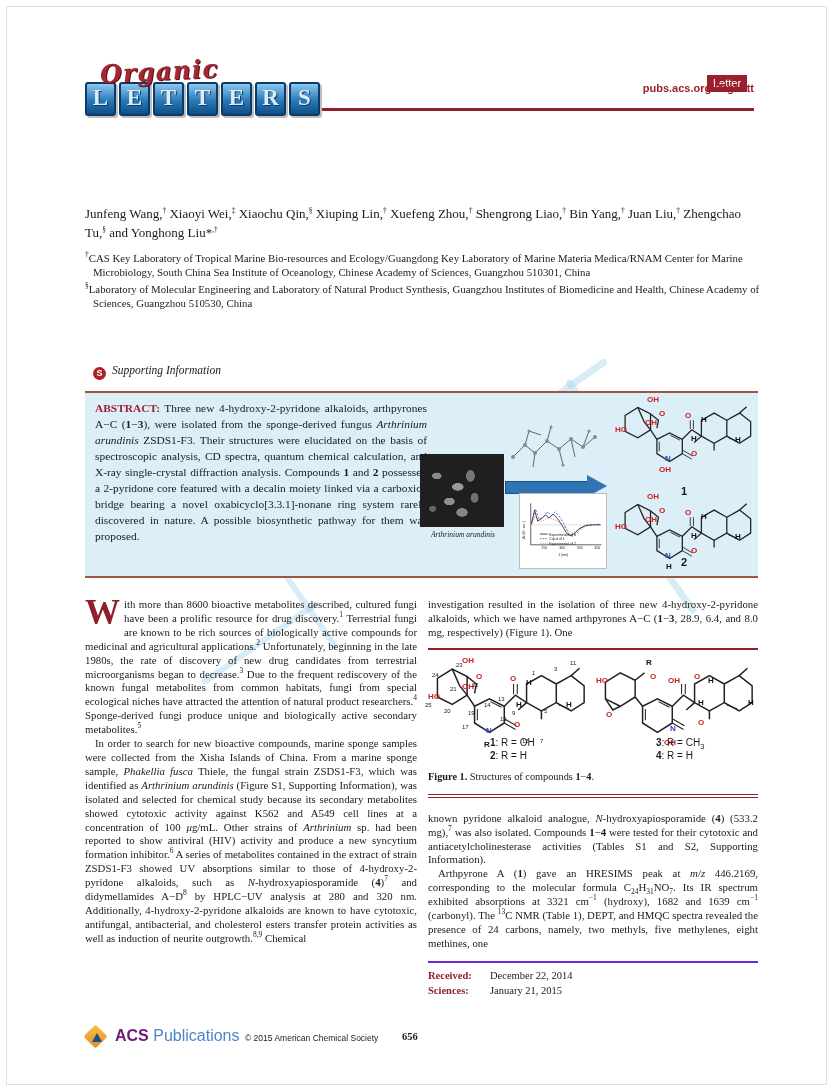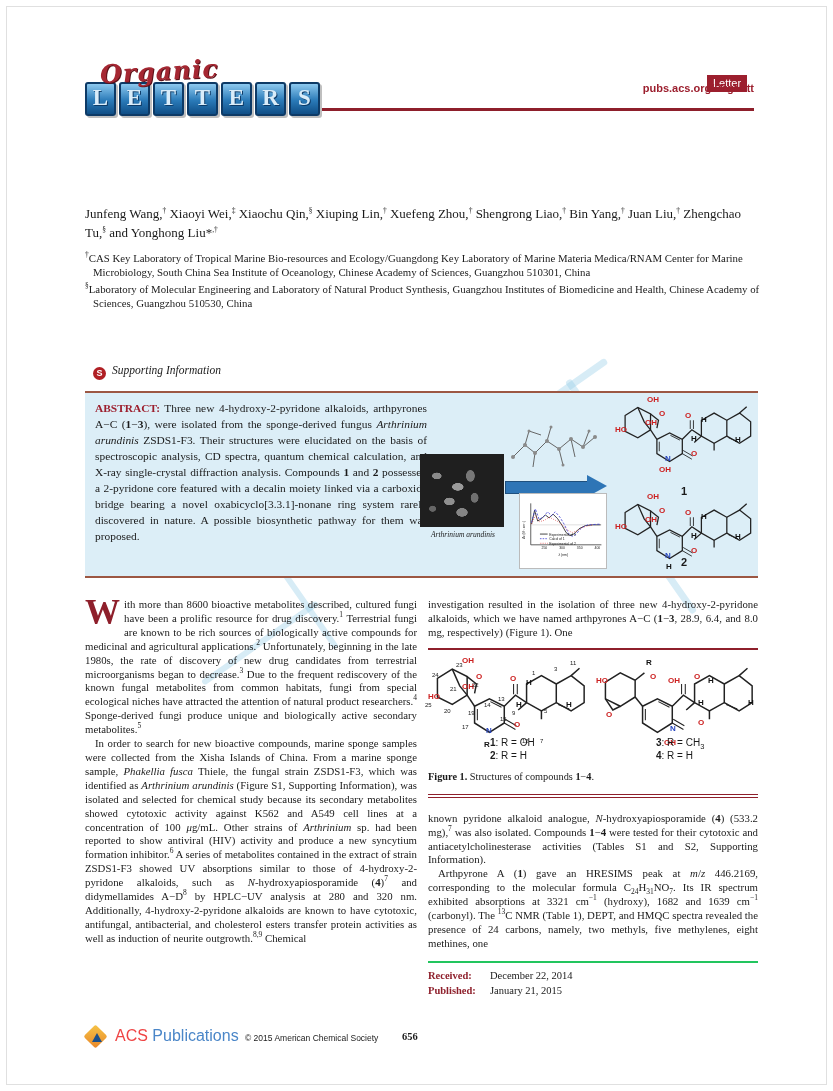--- a/index.html
+++ b/index.html
@@ -76,32 +76,32 @@
   sub{font-size:7.5px;line-height:0;}
 
   
   #figure1{position:relative;margin-top:8px;width:330px;height:156px;}
   #fig1-rule-top{position:absolute;left:0;top:0;width:330px;height:2.5px;background:#8e1f2b;}
   #fig1-caption{position:absolute;left:0;top:122px;width:330px;font-size:10.3px;text-align:left;}
   .dbl-rule{position:absolute;left:0;width:330px;height:1px;background:#8e1f2b;}
   .cpd-line{position:absolute;font-size:10px;font-family:"Liberation Sans",sans-serif;}
 
   
-  #dates{margin-top:10px;border-top:2px solid #22c55e;padding-top:5px;font-size:10.5px;line-height:15px;}
+  #dates{margin-top:10px;border-top:2px solid #6d28d9;padding-top:5px;font-size:10.5px;line-height:15px;}
   .date-label{font-weight:bold;color:#8e1f2b;display:inline-block;width:62px;}
 
   
   #footer{position:absolute;left:0;top:1018px;width:833px;height:50px;}
   #acs-logo{position:absolute;left:85px;top:8px;width:24px;height:24px;}
   #acs-diamond{position:absolute;left:2px;top:2px;width:17px;height:17px;transform:rotate(45deg);
     background:linear-gradient(135deg,#f6c445,#e8862a);border-radius:2px;}
   #acs-tri{position:absolute;left:7px;top:7px;border-left:5px solid transparent;
     border-right:5px solid transparent;border-bottom:9px solid #1b4f8a;}
   #acs-brand{position:absolute;left:115px;top:9px;font-family:"Liberation Sans",sans-serif;font-size:16px;}
-  #acs-brand .acs{color:#ef4444;font-weight:normal;}
+  #acs-brand .acs{color:#701a75;font-weight:bold;}
   #acs-brand .pub{color:#4a86c8;}
   #footer-copy{position:absolute;left:245px;top:15px;font-size:8.5px;font-family:"Liberation Sans",sans-serif;color:#222;}
   #footer-page{position:absolute;left:402px;top:13px;font-size:10.5px;font-weight:bold;}
   #footer-doi{position:absolute;left:480px;top:10px;width:278px;text-align:right;color:#8e1f2b;
     font-size:8.5px;line-height:11px;font-family:"Liberation Sans",sans-serif;}
 
   
   .wm{position:absolute;background:rgba(150,205,232,.38);transform:rotate(-35deg);border-radius:3px;pointer-events:none;}
   .wm2{transform:rotate(55deg);}
 </style>
@@ -324,21 +324,21 @@
       <div id="fig1-caption"><b>Figure 1.</b> Structures of compounds <b>1</b>−<b>4</b>.</div>
       <div class="dbl-rule" style="top:146px;"></div>
       <div class="dbl-rule" style="top:149.5px;"></div>
     </div>
 
     <p class="para" style="margin-top:8px;">known pyridone alkaloid analogue, <i>N</i>-hydroxyapiosporamide (<b>4</b>) (533.2 mg),<sup>7</sup> was also isolated. Compounds <b>1</b>−<b>4</b> were tested for their cytotoxic and antiacetylcholinesterase activities (Tables S1 and S2, Supporting Information).</p>
     <p class="para indent">Arthpyrone A (<b>1</b>) gave an HRESIMS peak at <i>m</i>/<i>z</i> 446.2169, corresponding to the molecular formula C<sub>24</sub>H<sub>31</sub>NO<sub>7</sub>. Its IR spectrum exhibited absorptions at 3321 cm<sup>−1</sup> (hydroxy), 1682 and 1639 cm<sup>−1</sup> (carbonyl). The <sup>13</sup>C NMR (Table 1), DEPT, and HMQC spectra revealed the presence of 24 carbons, namely, two methyls, five methylenes, eight methines, one</p>
 
     <div id="dates">
       <div><span class="date-label">Received:</span><span>December 22, 2014</span></div>
-      <div><span class="date-label">Published:</span><span>January 21, 2015</span></div>
+      <div><span class="date-label">Sciences:</span><span>January 21, 2015</span></div>
     </div>
   </div>
 
   <div id="footer">
     <div id="acs-logo">
       <div id="acs-diamond"></div>
       <div id="acs-tri"></div>
     </div>
     <div id="acs-brand">
       <span class="acs">ACS</span>

